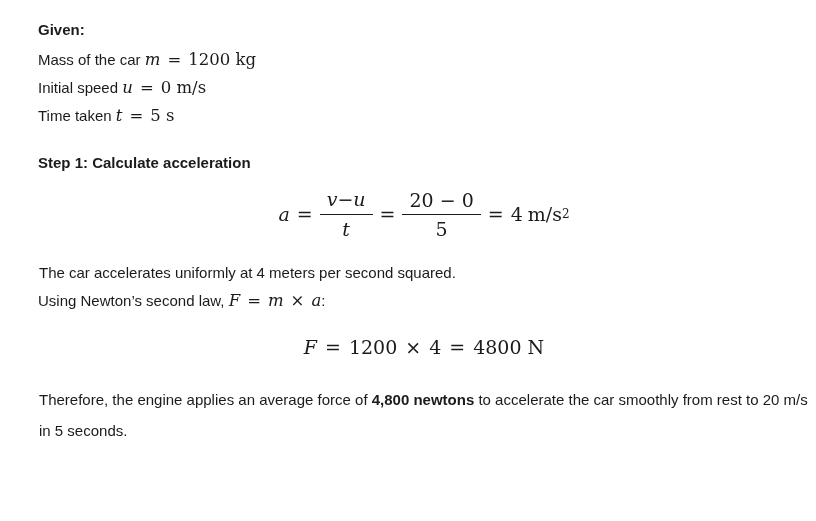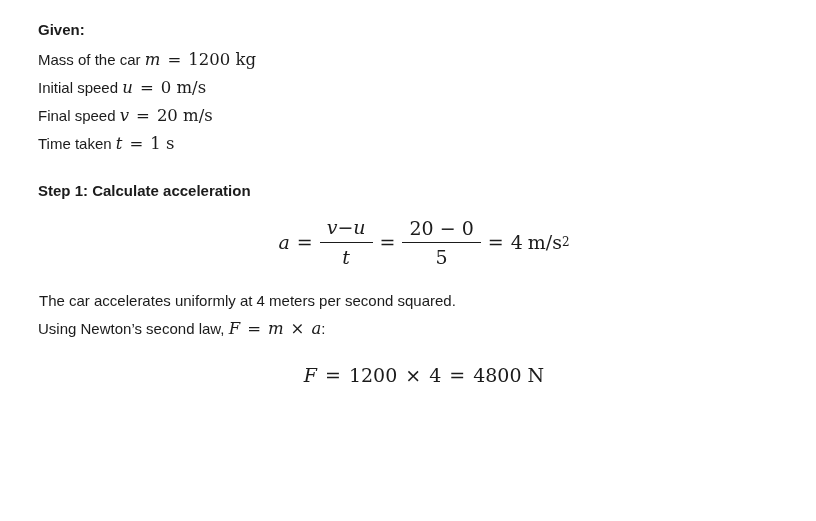--- a/index.html
+++ b/index.html
@@ -95,24 +95,21 @@
   <p class="heading">Given:</p>
 
   <div class="given-list">
     <div class="given-line">
       <span>Mass of the car </span><span class="math"><span class="mvar">m</span><span class="meq">=</span><span class="mval">1200 kg</span></span>
     </div>
     <div class="given-line">
       <span>Initial speed </span><span class="math"><span class="mvar">u</span><span class="meq">=</span><span class="mval">0 m/s</span></span>
     </div>
     <div class="given-line">
-      <span>Final speed </span><span class="math"><span class="mvar">v</span><span class="meq">=</span><span class="mval">20 m/s</span></span>
-    </div>
-    <div class="given-line">
-      <span>Time taken </span><span class="math"><span class="mvar">t</span><span class="meq">=</span><span class="mval">1 s</span></span>
+      <span>Time taken </span><span class="math"><span class="mvar">t</span><span class="meq">=</span><span class="mval">5 s</span></span>
     </div>
   </div>
 
   <p class="heading step1-heading">Step 1: Calculate acceleration</p>
 
   <div class="formula formula-1">
     <span class="mvar">a</span>
     <span class="meq">=</span>
     <span class="frac">
       <span class="num"><span class="mvar">v</span><span class="meq">−</span><span class="mvar">u</span></span>
@@ -139,14 +136,17 @@
   <div class="formula formula-2">
     <span class="mvar">F</span>
     <span class="meq">=</span>
     <span class="mval">1200</span>
     <span class="mtimes">×</span>
     <span class="mval">4</span>
     <span class="meq">=</span>
     <span class="mval">4800 N</span>
   </div>
 
+  <p class="body-par conclusion">
+    <span>Therefore, the engine applies an average force of </span><span class="bold">4,800 newtons</span><span> to accelerate the car smoothly from rest to 20 m/s in 5 seconds.</span>
+  </p>
 
 </div>
 
 </body></html>

